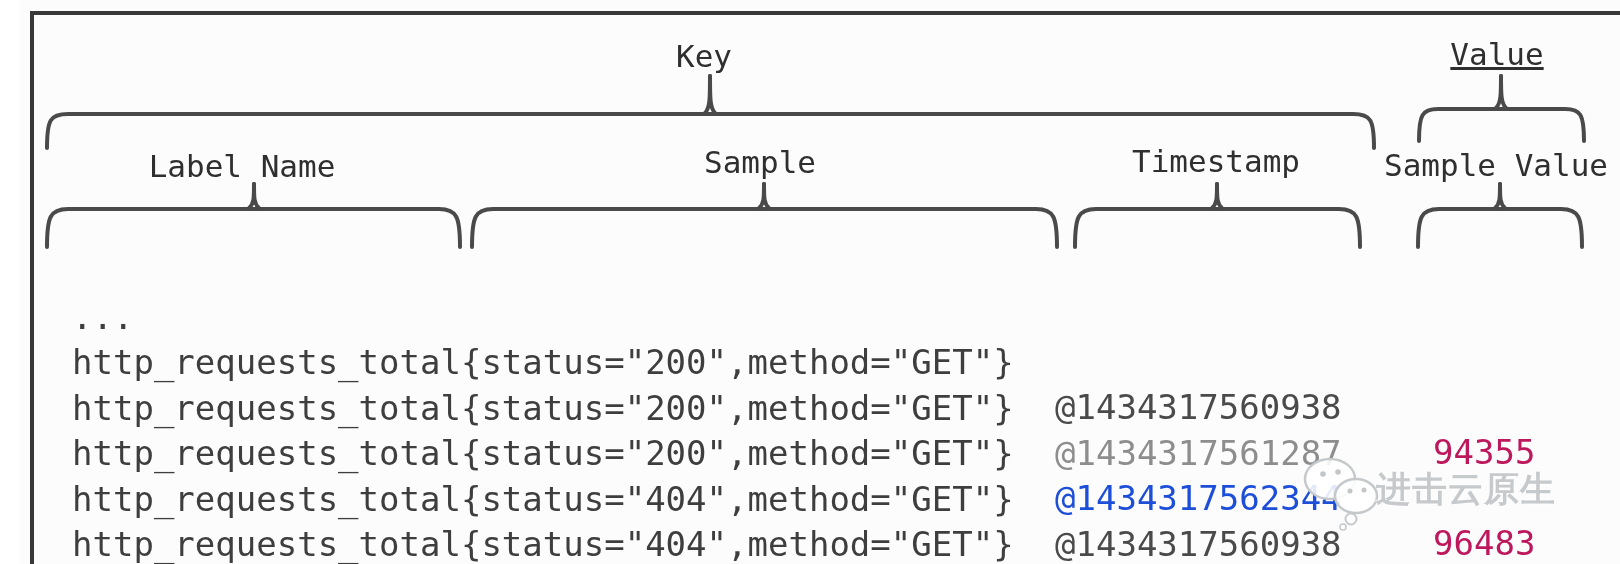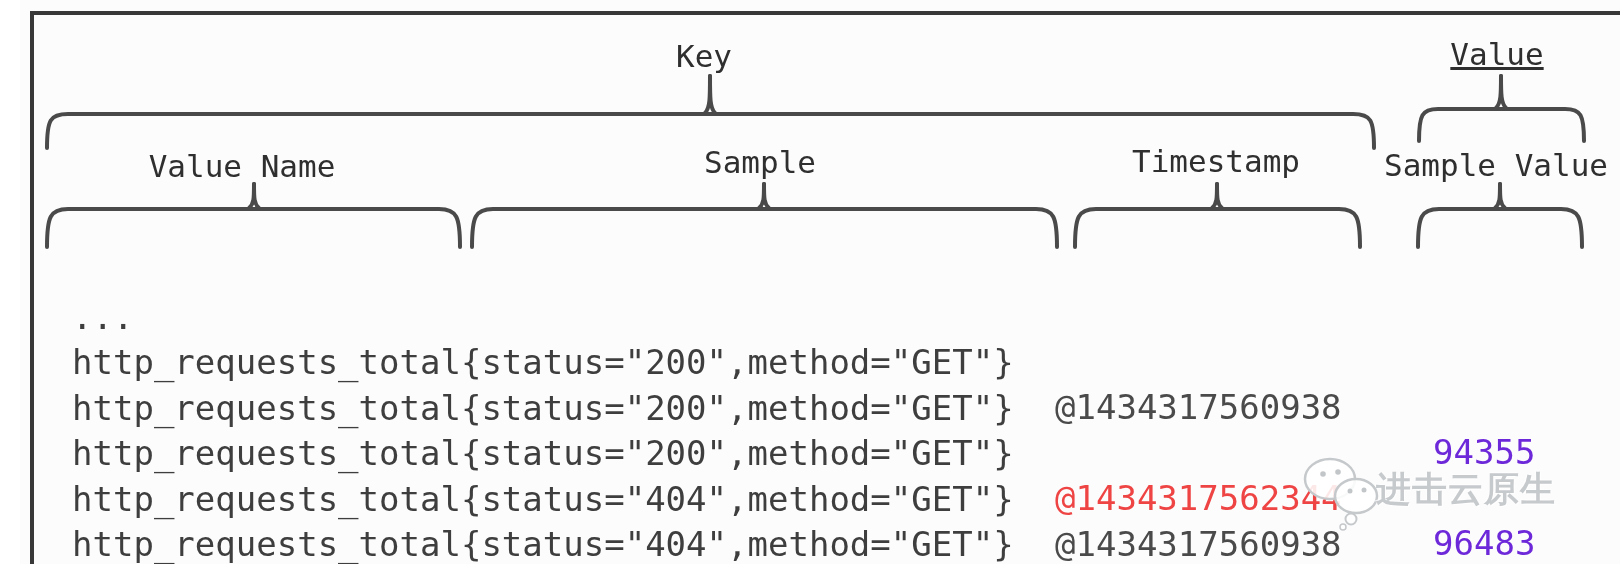--- a/index.html
+++ b/index.html
@@ -22,24 +22,24 @@
   .lbl-value{left:1477px;top:54px;text-decoration:underline;}
   .lbl-metric{left:222px;top:166px;}
   .lbl-label{left:740px;top:162px;}
   .lbl-ts{left:1196px;top:161px;}
   .lbl-sv{left:1476px;top:165px;}
   .rows{position:absolute;left:0;top:0;width:1620px;height:564px;}
   .row{position:absolute;left:0;width:1620px;height:45px;line-height:45px;
        font-size:34px;white-space:pre;}
   .row .m{position:absolute;left:52px;color:#3e3e3e;}
   .row .t{position:absolute;left:1035px;color:#4a4a4a;}
-  .row .v{position:absolute;left:1413px;color:#6d28d9;text-align:center;}
+  .row .v{position:absolute;left:1413px;color:#be185d;text-align:center;}
   .row .t[data-shade="dark"]{color:#4a4a4a;}
   .row .t[data-shade="medium"]{color:#8d8d8d;}
-  .row .t[data-shade="light"]{color:#ef4444;}
+  .row .t[data-shade="light"]{color:#1d4ed8;}
   .row-dots{top:250px;}
   .row-1{top:295px;}
   .row-2{top:341px;}
   .row-3{top:386px;}
   .row-4{top:432px;}
   .row-5{top:477px;}
   .row-6{top:523px;}
   .watermark{position:absolute;left:1283px;top:455px;width:330px;height:80px;}
   .wm-text{
     position:absolute;left:73px;top:8px;
@@ -92,36 +92,37 @@
 
     <g>
       <path d="M1398 247 C1398 217 1401 209 1419 209 L1541 209 C1559 209 1562 217 1562 247"></path>
       <path d="M1480 184 C1480 198 1480 204 1475 208"></path>
       <path d="M1480 184 C1480 198 1480 204 1485 208"></path>
     </g>
   </svg>
 
   <div class="lbl lbl-key">Key</div>
   <div class="lbl lbl-value">Value</div>
-  <div class="lbl lbl-metric">Value Name</div>
+  <div class="lbl lbl-metric">Label Name</div>
   <div class="lbl lbl-label">Sample</div>
   <div class="lbl lbl-ts">Timestamp</div>
   <div class="lbl lbl-sv">Sample Value</div>
 
   <div class="rows">
     <div class="row row-dots">
       <span class="m">...</span>
     </div>
     <div class="row row-1">
       <span class="m">http_requests_total{status="200",method="GET"}</span>
       <span class="t" data-shade="dark">@1434317560938</span>
       <span class="v">94355</span>
     </div>
     <div class="row row-2">
       <span class="m">http_requests_total{status="200",method="GET"}</span>
+      <span class="t" data-shade="medium">@1434317561287</span>
     </div>
     <div class="row row-3">
       <span class="m">http_requests_total{status="200",method="GET"}</span>
       <span class="t" data-shade="light">@1434317562344</span>
       <span class="v">96483</span>
     </div>
     <div class="row row-4">
       <span class="m">http_requests_total{status="404",method="GET"}</span>
       <span class="t" data-shade="dark">@1434317560938</span>
       

